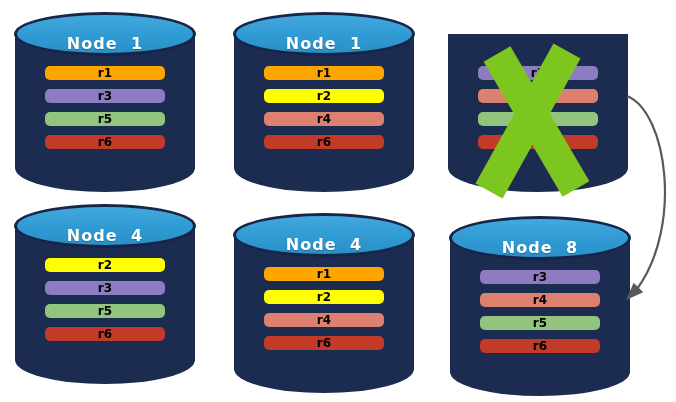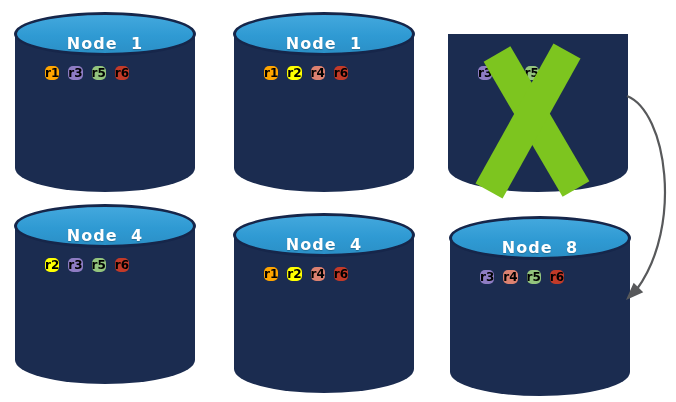--- a/index.html
+++ b/index.html
@@ -19,21 +19,21 @@
     border:3px solid #16264a; border-radius:50%; box-sizing:border-box;
     display:flex; align-items:flex-end; justify-content:center;
   }
   .cyl-title {
     color:#ffffff; font-weight:bold; font-size:16px;
     letter-spacing:1px; word-spacing:7px; white-space:nowrap;
     text-shadow:0 1px 1px rgba(0,0,0,0.25);
   }
   .bars {
     position:absolute; left:31px; right:31px; top:54px;
-    display:flex; flex-direction:row; gap:9px;
+    display:flex; flex-direction:column; gap:9px;
   }
   .bar {
     height:14px; border-radius:5px;
     display:flex; align-items:center; justify-content:center;
     font-size:12px; font-weight:bold; color:#000; line-height:14px;
   }
   .pos-0 { left:14px;  top:12px; }
   .pos-1 { left:233px; top:12px; }
   .pos-2 { left:447px; top:12px; }
   .pos-3 { left:14px;  top:204px; }

